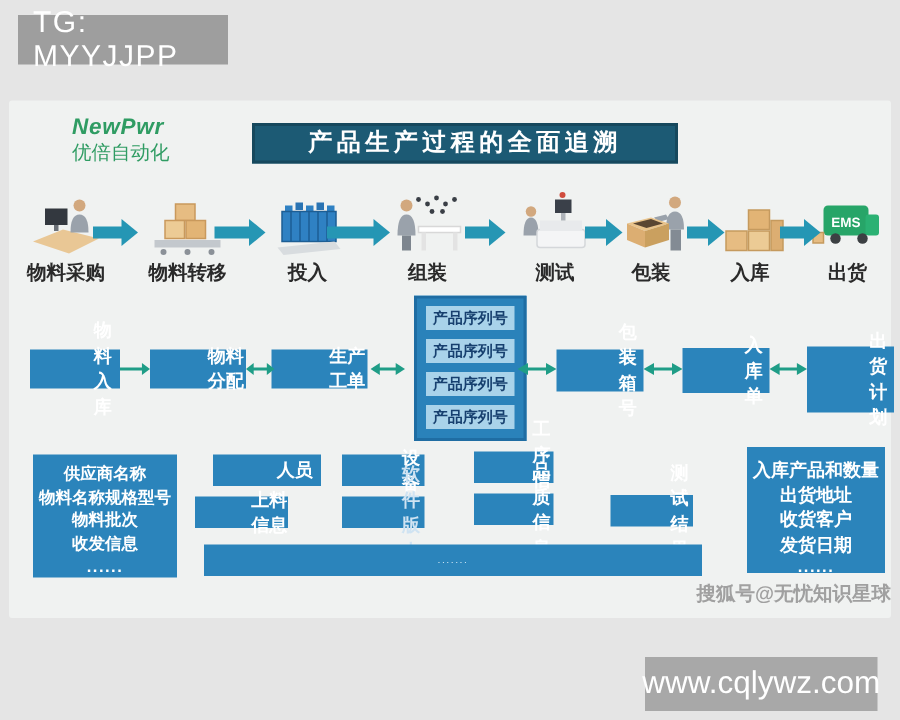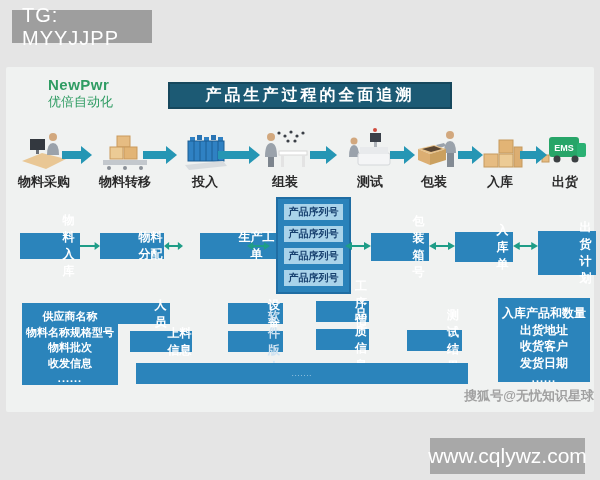--- a/index.html
+++ b/index.html
@@ -10,21 +10,21 @@
   .tg-banner { position: absolute; left: 12px; top: 10px; width: 140px; height: 33px;
     background: #9e9e9e; color: #ffffff; font-size: 20px; display: flex; align-items: center;
     padding-left: 10px; letter-spacing: 1px; }
 
   
   .canvas { position: absolute; left: 6px; top: 67px; width: 588px; height: 345px;
     background: #f0f2f1; border-radius: 2px; }
 
   
   .logo-brand { position: absolute; left: 42px; top: 9px; color: #2f9c63;
-    font-weight: bold; font-size: 15px; letter-spacing: .5px; }
+    font-weight: bold; font-style: italic; font-size: 15px; letter-spacing: .5px; }
   .logo-sub { position: absolute; left: 42px; top: 26px; color: #2f9c63; font-size: 13px; }
 
   
   .title-bar { position: absolute; left: 162px; top: 15px; width: 284px; height: 27px;
     background: #1c5a74; box-shadow: inset 0 0 0 2px #16485d; color: #ffffff;
     font-weight: bold; font-size: 16px; letter-spacing: 3px;
     display: flex; align-items: center; justify-content: center; }
 
   
   .flow-step { position: absolute; width: 84px; text-align: center; }
@@ -215,21 +215,21 @@
     <div class="barrow" style="left:384px;top:79px;width:25px"></div>
     <div class="barrow" style="left:452px;top:79px;width:25px"></div>
     <div class="barrow" style="left:514px;top:79px;width:27px"></div>
 
     <div class="bluebox" style="left:14px;top:166px;width:60px;height:26px">
         <span>物料入库</span>
       </div>
     <div class="bluebox" style="left:94px;top:166px;width:64px;height:26px">
         <span>物料分配</span>
       </div>
-    <div class="bluebox" style="left:194px;top:166px;width:76px;height:26px">
+    <div class="bluebox" style="left:175px;top:166px;width:64px;height:26px">
         <span>生产工单</span>
       </div>
 
     <div class="serial-stack">
       <div class="serial-item">产品序列号</div>
       <div class="serial-item">产品序列号</div>
       <div class="serial-item">产品序列号</div>
       <div class="serial-item">产品序列号</div>
     </div>
 
@@ -274,21 +274,21 @@
     </svg>
 
     <div class="bigbox" style="left:16px;top:236px;width:96px;height:82px;padding-top:6px">
       <div class="line">供应商名称</div>
       <div class="line">物料名称规格型号</div>
       <div class="line">物料批次</div>
       <div class="line">收发信息</div>
       <div class="line dots-line">......</div>
     </div>
 
-    <div class="bluebox" style="left:108px;top:236px;width:56px;height:21px">
+    <div class="bluebox" style="left:136px;top:236px;width:72px;height:21px">
         <span>人员</span>
       </div>
     <div class="bluebox" style="left:124px;top:264px;width:62px;height:21px">
         <span>上料信息</span>
       </div>
     <div class="bluebox" style="left:222px;top:236px;width:55px;height:21px">
         <span>设备</span>
       </div>
     <div class="bluebox" style="left:222px;top:264px;width:55px;height:21px;color:#cfe3f2">
         <span>软件版本</span>

